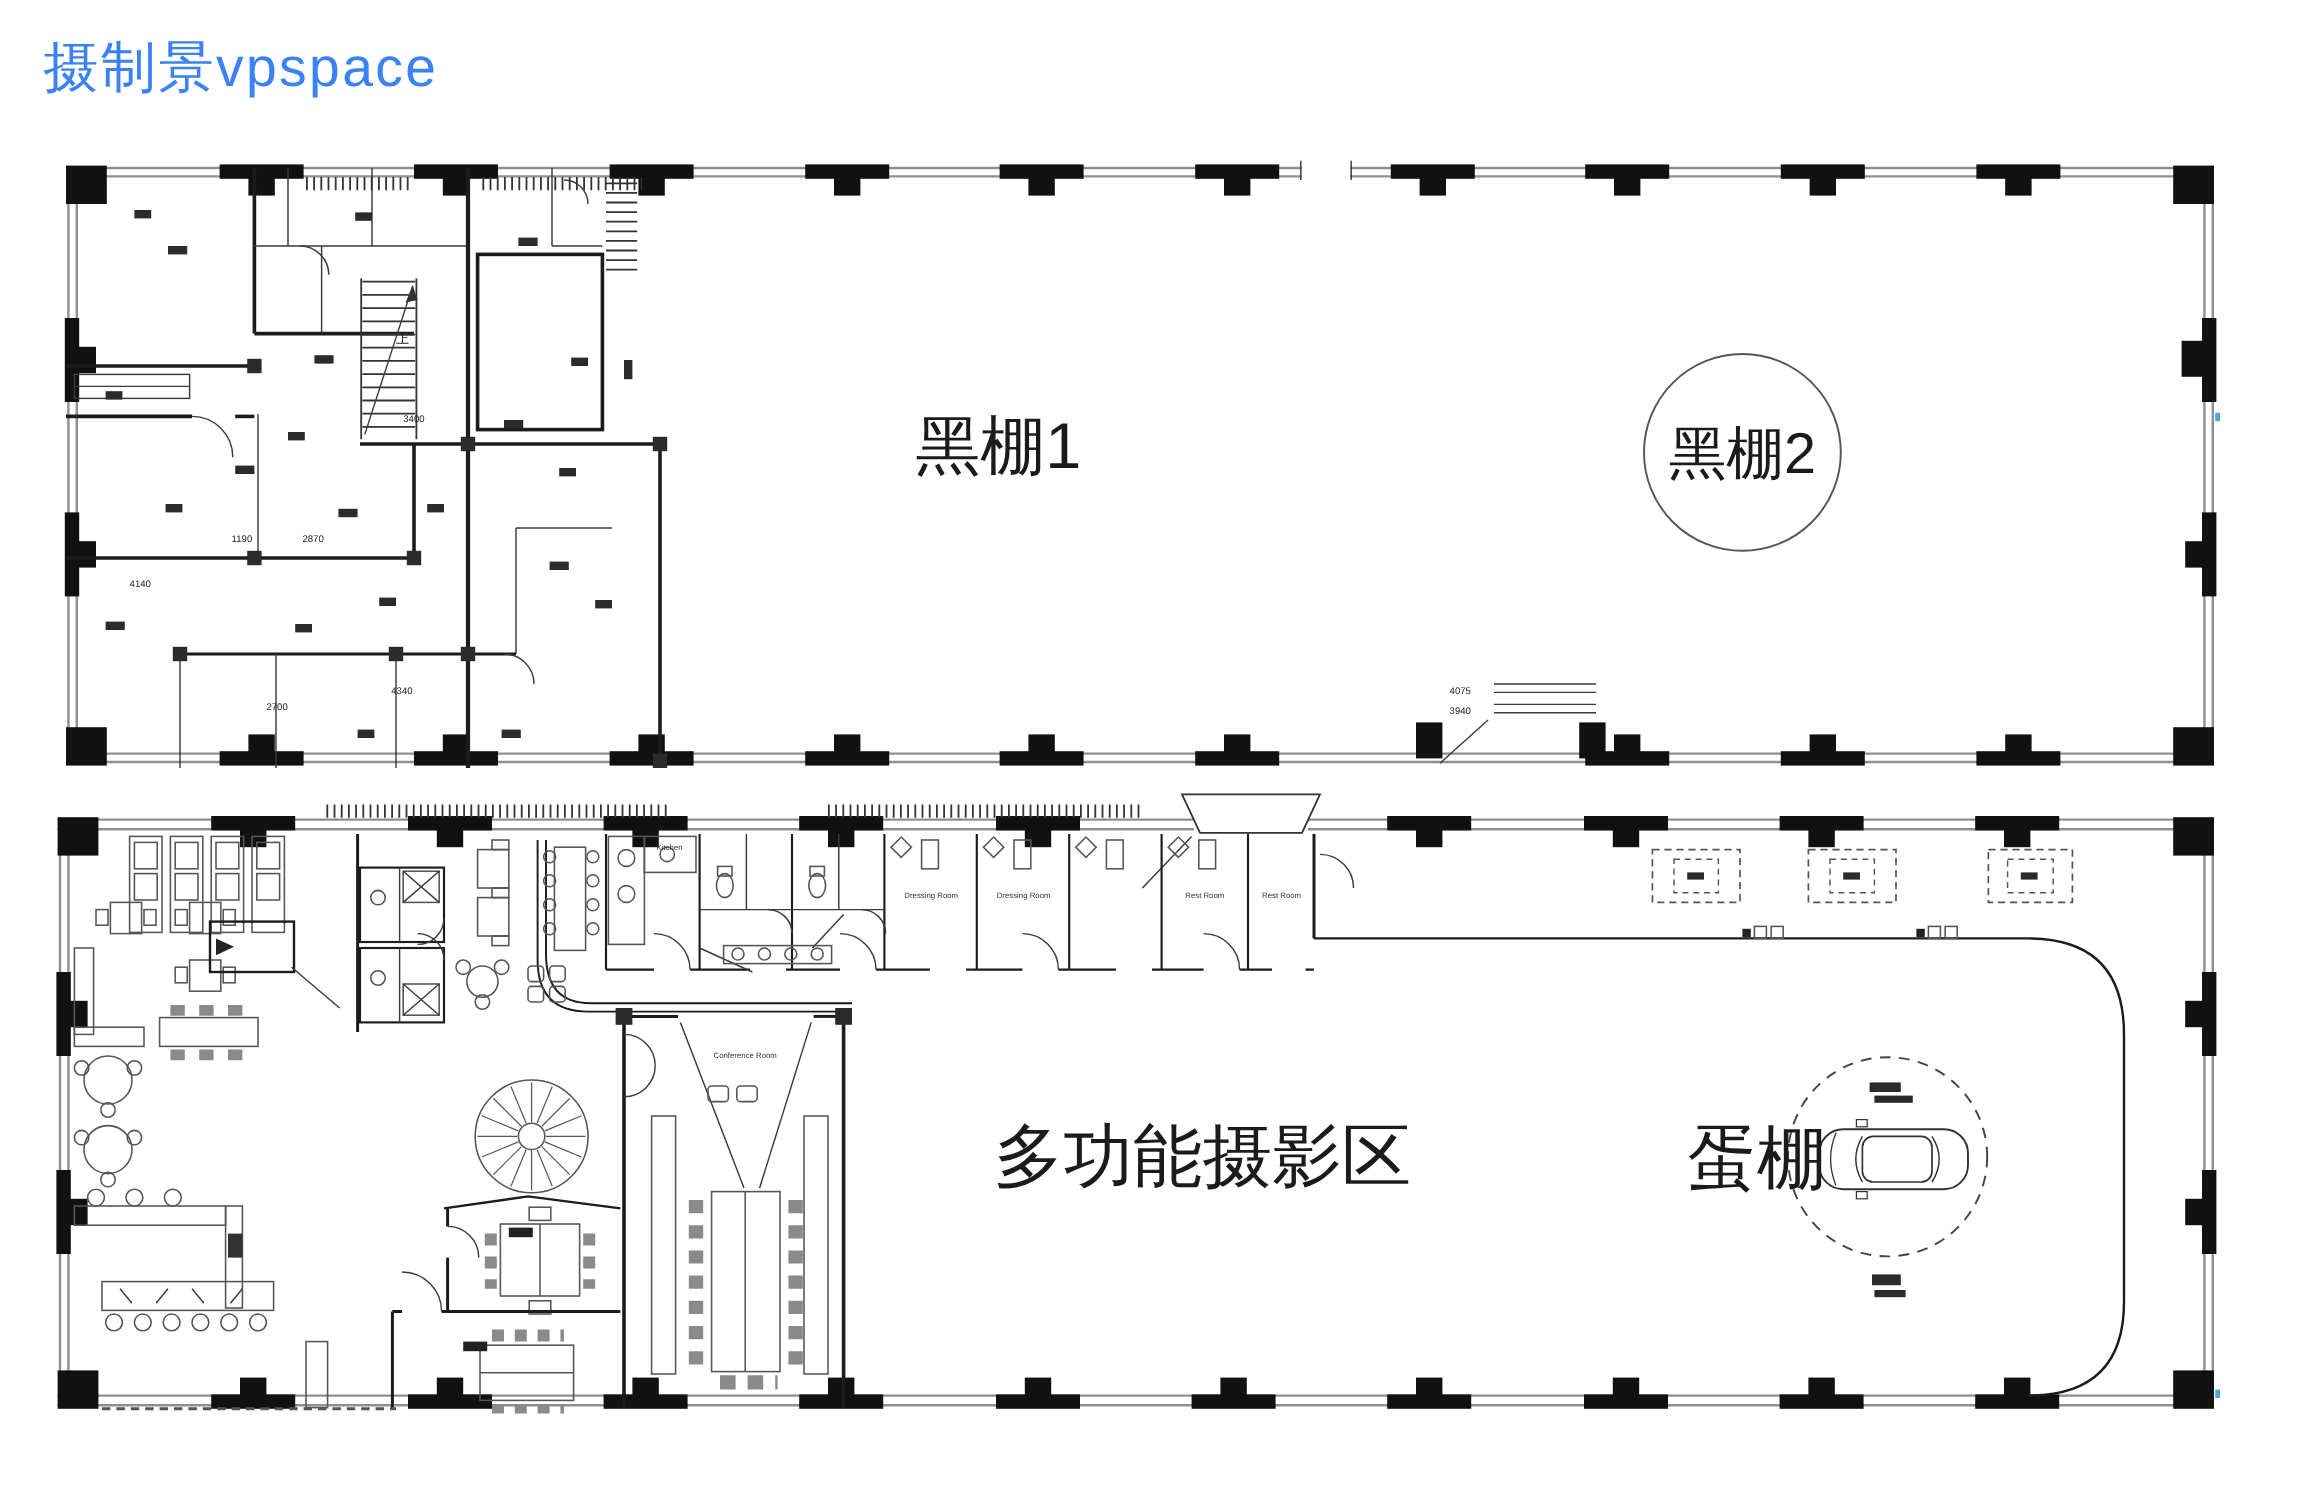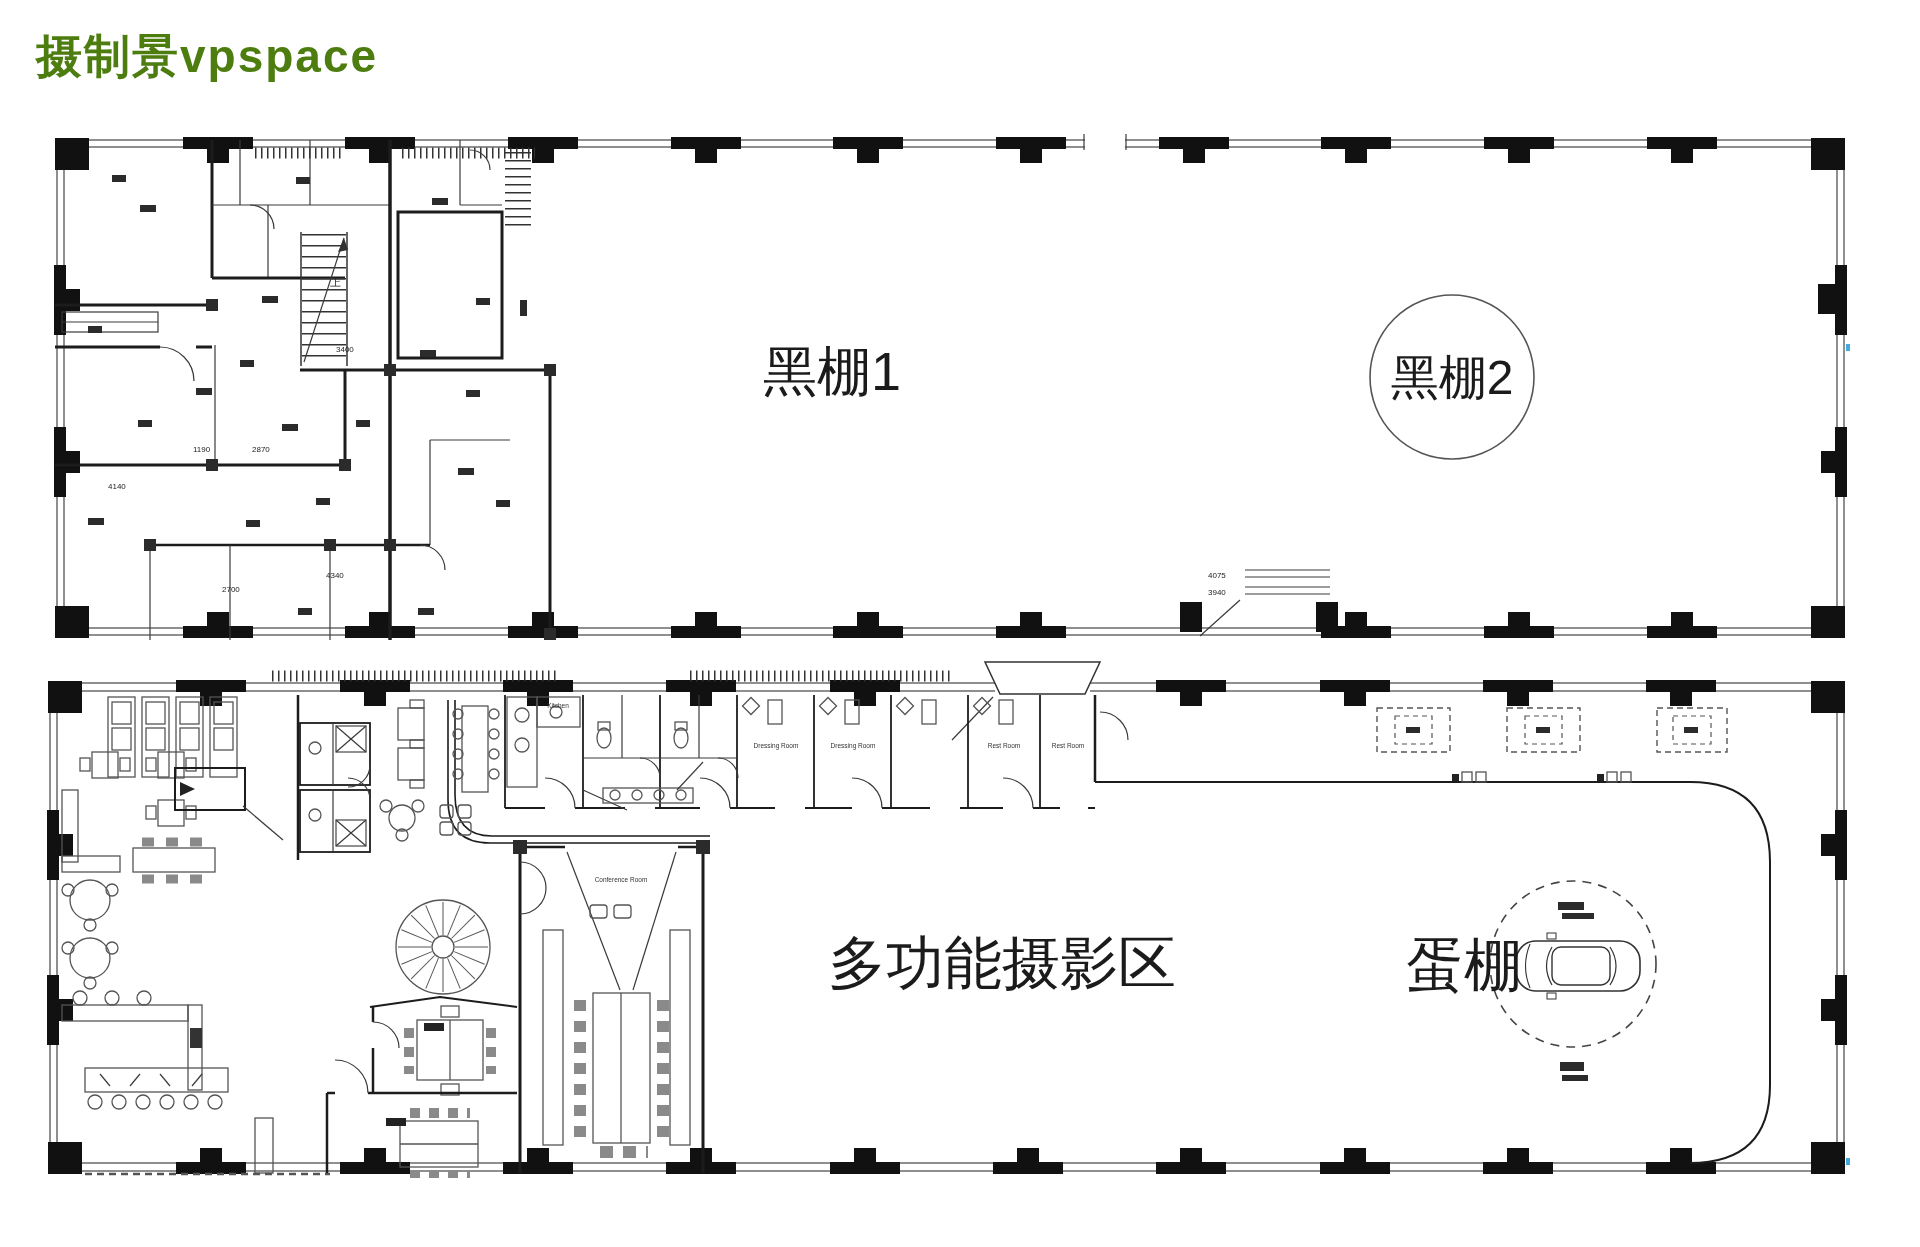--- a/index.html
+++ b/index.html
@@ -1,18 +1,18 @@
 <!DOCTYPE html>
 <html><head>
 <meta charset="utf-8">
 <style>
   html,body{margin:0;padding:0;background:#ffffff;width:1920px;height:1247px;overflow:hidden;}
   body{font-family:"Liberation Sans", sans-serif;}
   #page{position:relative;width:1920px;height:1247px;background:#fff;}
-  #title{position:absolute;left:36px;top:26px;font-size:46px;font-weight:bold;color:#4d7c0f;letter-spacing:2px;}
+  #title{position:absolute;left:36px;top:26px;font-size:46px;font-weight:normal;color:#3b82f6;letter-spacing:2px;}
   svg{position:absolute;left:0;top:0;}
   .wall{stroke:#1c1c1c;fill:none;}
   .thin{stroke:#3a3a3a;stroke-width:1.2;fill:none;}
   .win{stroke:#8f8f8f;stroke-width:2;fill:none;}
   .furn{stroke:#555;stroke-width:1.3;fill:none;}
   .dash{stroke:#555;fill:none;}
   .blob{fill:#2b2b2b;}
   .dim{font-size:8px;fill:#222;}
   .roomlbl{font-size:6.5px;fill:#333;}
   .big{fill:#1b1b1b;}

